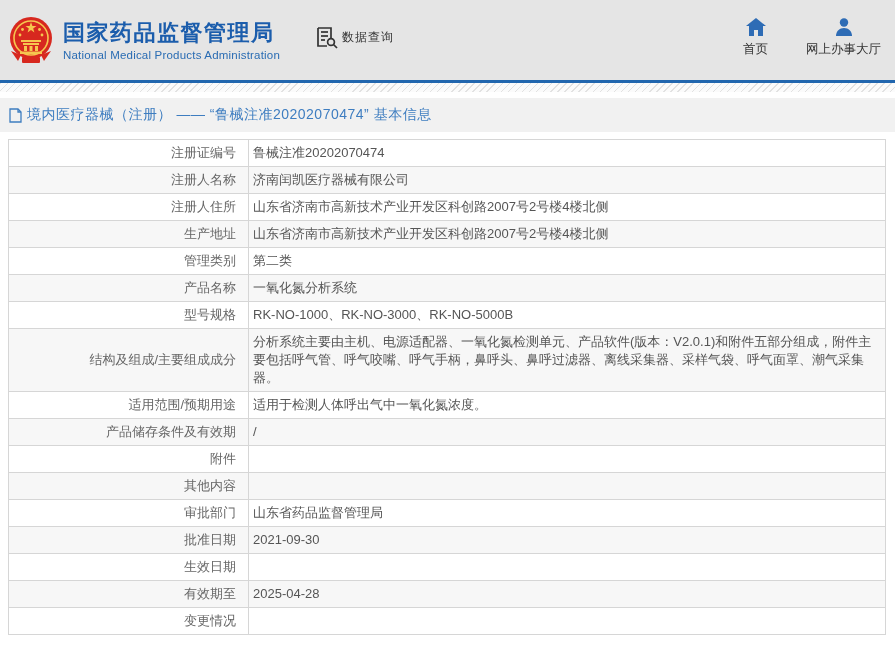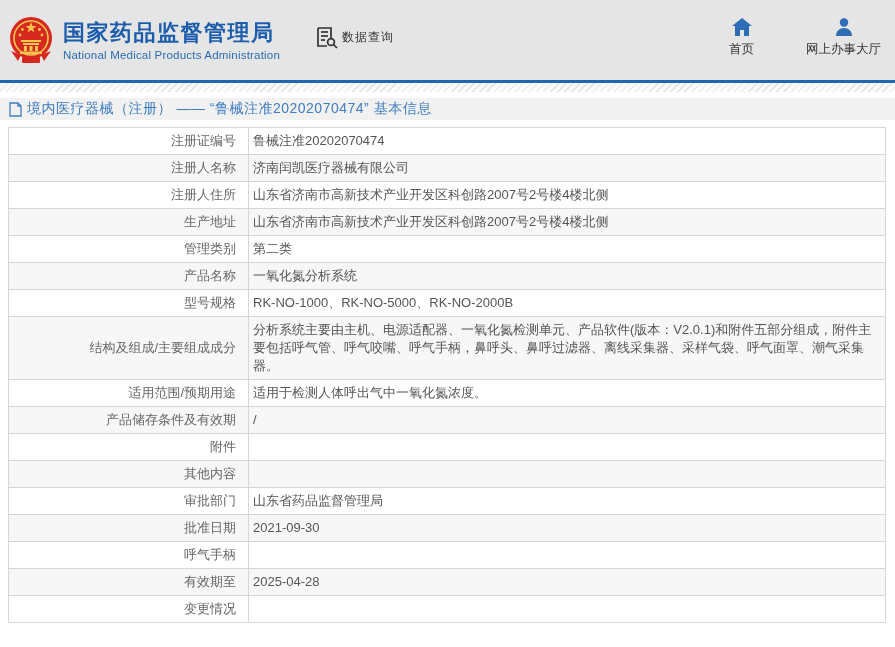--- a/index.html
+++ b/index.html
@@ -9,30 +9,30 @@
   
   .header { height:80px; display:flex; align-items:center; padding:0 14px 0 8px; background:#e5e5e5; }
   .emblem { width:46px; height:50px; flex:0 0 auto; }
   .brand { margin-left:9px; }
   .brand-title { font-size:22px; font-weight:bold; color:#1b5dac; letter-spacing:1.5px; line-height:26px; }
   .brand-sub { font-size:11.5px; color:#2a6cb3; margin-top:3px; letter-spacing:0.2px; }
   .query { display:flex; align-items:center; margin-left:34px; margin-top:-6px; }
   .query-icon { width:24px; height:24px; margin-right:4px; }
   .query-label { font-size:12px; color:#333; letter-spacing:1px; }
   .spacer { flex:1; }
-  .quick-links { display:flex; gap:52px; margin-top:-4px; }
+  .quick-links { display:flex; gap:38px; margin-top:-4px; }
   .quick-link { display:flex; flex-direction:column; align-items:center; cursor:pointer; }
   .quick-link .qicon { width:20px; height:18px; margin-bottom:5px; }
   .quick-link .qlabel { font-size:12.5px; color:#333; white-space:nowrap; }
 
   .blue-bar { height:3px; background:#2166ae; }
   .hatch { height:9px; background:repeating-linear-gradient(135deg,#e2e2e2 0,#e2e2e2 1px,#fbfbfb 1px,#fbfbfb 5px); }
 
   
-  .breadcrumb-band { margin-top:6px; height:22px; background:#f1f1f1; display:flex; align-items:center; padding-left:9px; }
+  .breadcrumb-band { margin-top:6px; height:34px; background:#f1f1f1; display:flex; align-items:center; padding-left:9px; }
   .crumb-icon { width:13px; height:15px; margin-right:5px; flex:0 0 auto; }
   .crumb-text { font-size:14px; color:#3e7dc0; letter-spacing:0.5px; }
 
   
   .table-wrap { margin:7px 9px 0 8px; }
   table { width:100%; border-collapse:collapse; table-layout:fixed; }
   td { border:1px solid #d6d6d6; font-size:13px; height:25px; vertical-align:middle; }
   tr:nth-child(even) { background:#f7f7f7; }
   .label-cell { width:240px; text-align:right; padding:4px 12px 4px 4px; color:#666; }
   .value-cell { padding:4px 10px 4px 4px; color:#555; line-height:18px; word-break:break-all; }
@@ -130,21 +130,21 @@
         <tr>
           <td class="label-cell">管理类别</td>
           <td class="value-cell">第二类</td>
         </tr>
         <tr>
           <td class="label-cell">产品名称</td>
           <td class="value-cell">一氧化氮分析系统</td>
         </tr>
         <tr>
           <td class="label-cell">型号规格</td>
-          <td class="value-cell">RK-NO-1000、RK-NO-5000、RK-NO-2000B</td>
+          <td class="value-cell">RK-NO-1000、RK-NO-3000、RK-NO-5000B</td>
         </tr>
         <tr>
           <td class="label-cell">结构及组成/主要组成成分</td>
           <td class="value-cell">分析系统主要由主机、电源适配器、一氧化氮检测单元、产品软件(版本：V2.0.1)和附件五部分组成，附件主要包括呼气管、呼气咬嘴、呼气手柄，鼻呼头、鼻呼过滤器、离线采集器、采样气袋、呼气面罩、潮气采集器。</td>
         </tr>
         <tr>
           <td class="label-cell">适用范围/预期用途</td>
           <td class="value-cell">适用于检测人体呼出气中一氧化氮浓度。</td>
         </tr>
         <tr>
@@ -161,21 +161,21 @@
         </tr>
         <tr>
           <td class="label-cell">审批部门</td>
           <td class="value-cell">山东省药品监督管理局</td>
         </tr>
         <tr>
           <td class="label-cell">批准日期</td>
           <td class="value-cell">2021-09-30</td>
         </tr>
         <tr>
-          <td class="label-cell">呼气手柄</td>
+          <td class="label-cell">生效日期</td>
           <td class="value-cell"></td>
         </tr>
         <tr>
           <td class="label-cell">有效期至</td>
           <td class="value-cell">2025-04-28</td>
         </tr>
         <tr>
           <td class="label-cell">变更情况</td>
           <td class="value-cell"></td>
         </tr>

